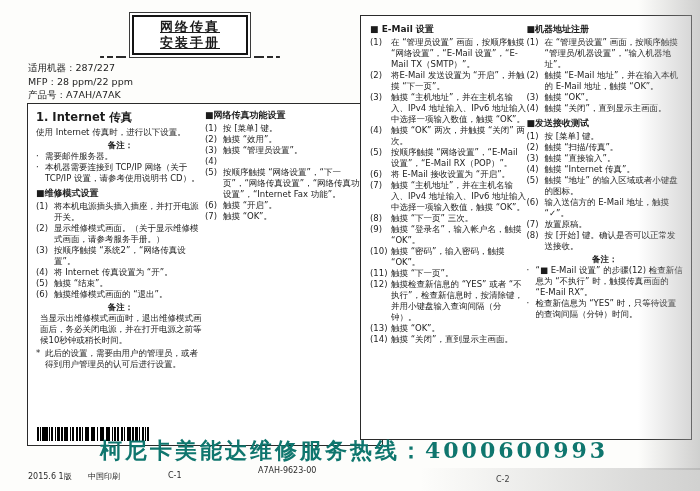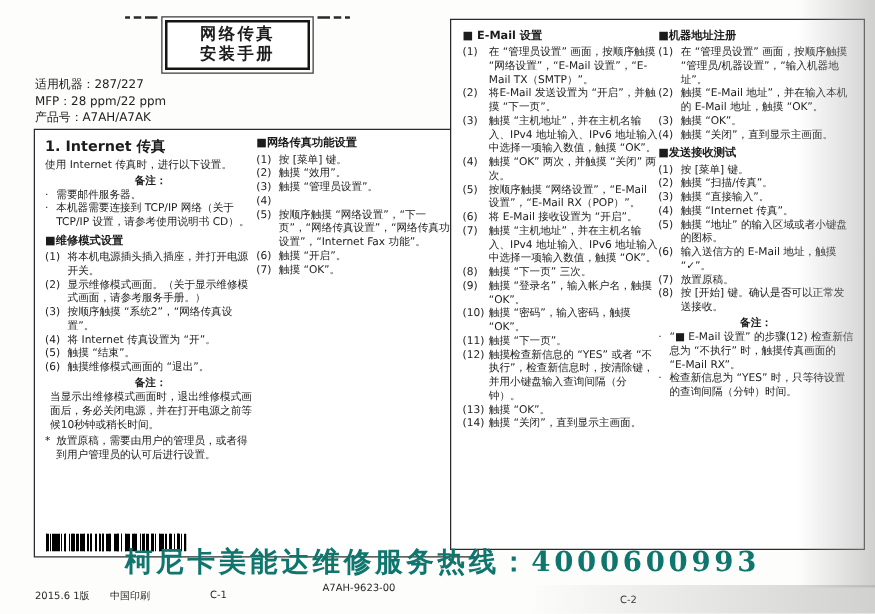--- a/index.html
+++ b/index.html
@@ -7,21 +7,21 @@
   body {
     position:relative;
     background:#fdfdfb;
     font-family:"DejaVu Sans", sans-serif;
     color:#1c1c1c;
     overflow:hidden;
   }
   
   .banner {
     position:absolute; left:27px; top:13px; width:326px; height:45px;
-    display:flex; justify-content:center; align-items:flex-start; gap:3px;
+    display:flex; justify-content:center; align-items:flex-end; gap:3px;text-decoration:underline;
   }
   .bar { border:1.5px solid #2a2a2a; background:#fff; }
   .bar.w1 { width:4px; } .bar.w2 { width:6px; } .bar.w3 { width:10px; }
   .bar.curve-l { border-radius:8px 0 0 8px / 22px 0 0 22px; }
   .bar.curve-r { border-radius:0 8px 8px 0 / 0 22px 22px 0; }
   .title-wrap { border:1px solid #3a3a3a; padding:2px; background:#fff; }
   .title-box {
     height:100%; border:2px solid #141414; padding:2px 26px;
     display:flex; flex-direction:column; justify-content:center; text-align:center;
     font-weight:bold; font-size:13px; line-height:16px; letter-spacing:2px;
@@ -151,21 +151,21 @@
         </div>
         <div class="step">
           <span class="n">(6)</span>
           <span class="t">触摸维修模式画面的 “退出”。</span>
         </div>
       </div>
     <div class="bold note-label">备注：</div>
     <div class="note-body">当显示出维修模式画面时，退出维修模式画面后，务必关闭电源，并在打开电源之前等候10秒钟或稍长时间。</div>
     <div class="step">
       <span class="n" style="flex:0 0 9px;">*</span>
-      <span class="t">放置原稿，需要由用户的管理员，或者得到用户管理员的认可后进行设置。</span>
+      <span class="t">此后的设置，需要由用户的管理员，或者得到用户管理员的认可后进行设置。</span>
     </div>
   </div>
   <div class="col">
     <div class="sec first">■网络传真功能设置</div>
     <div>
         <div class="step">
           <span class="n">(1)</span>
           <span class="t">按 [菜单] 键。</span>
         </div>
         <div class="step">

